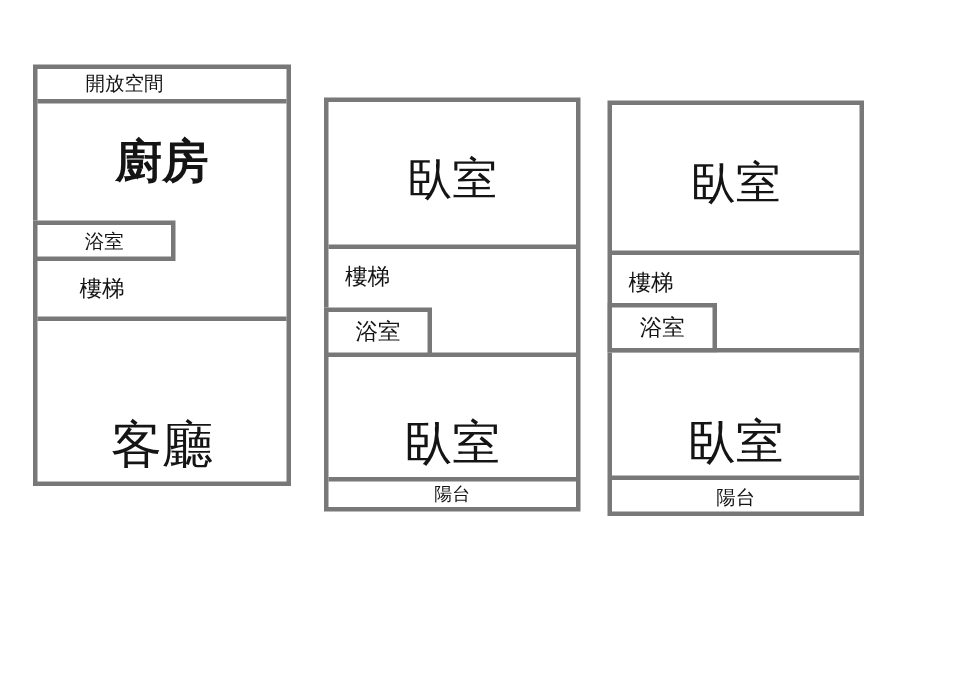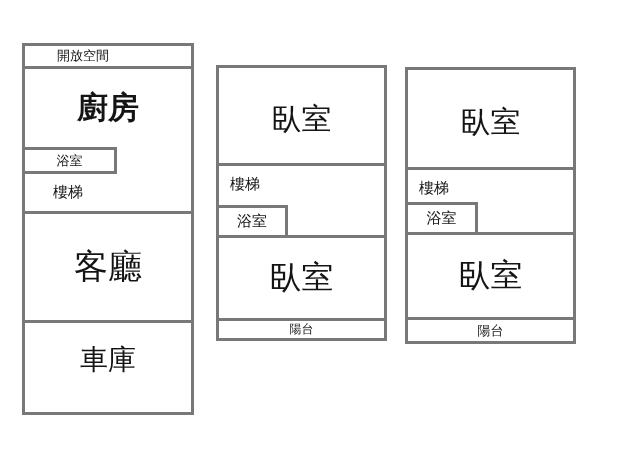--- a/index.html
+++ b/index.html
@@ -16,31 +16,31 @@
     color: #141414;
   }
   .plan { position: absolute; inset: 0; }
 
   .unit {
     position: absolute;
     box-sizing: border-box;
     border: 3px solid #787878;
     background: #ffffff;
   }
-  .unit-left  { left: 22px;  top: 43px; width: 172px; height: 372px; }
+  .unit-left  { left: 22px;  top: 43px; width: 172px; height: 281px; }
   .unit-mid   { left: 216px; top: 65px; width: 171px; height: 276px; }
   .unit-right { left: 405px; top: 67px; width: 171px; height: 277px; }
 
   .room {
     box-sizing: border-box;
     display: flex;
     align-items: center;
     justify-content: center;
   }
-  .divided { border-top: 3px solid #787878; }
+  .divided { border-top: 3px solid #787878; align-items: flex-end; }
 
   
   .open-space {
     height: 23px;
     border-bottom: 3px solid #787878;
     font-size: 13px;
     padding-right: 50px;
   }
   .kitchen { height: 78px; font-size: 31px; font-weight: bold; }
   .bath-left {
@@ -114,23 +114,20 @@
     </div>
     <div class="bath-left">
       <span>浴室</span>
     </div>
     <div class="stairs-left">
       <span>樓梯</span>
     </div>
     <div class="room living divided">
       <span>客廳</span>
     </div>
-    <div class="room garage divided">
-      <span>車庫</span>
-    </div>
   </section>
 
   <section class="unit unit-mid">
     <div class="room bedroom-a-mid">
       <span>臥室</span>
     </div>
     <div class="stairs-zone stairs-zone-mid">
       <span>樓梯</span>
       <div class="bath-inset bath-inset-mid">
         <span>浴室</span>

